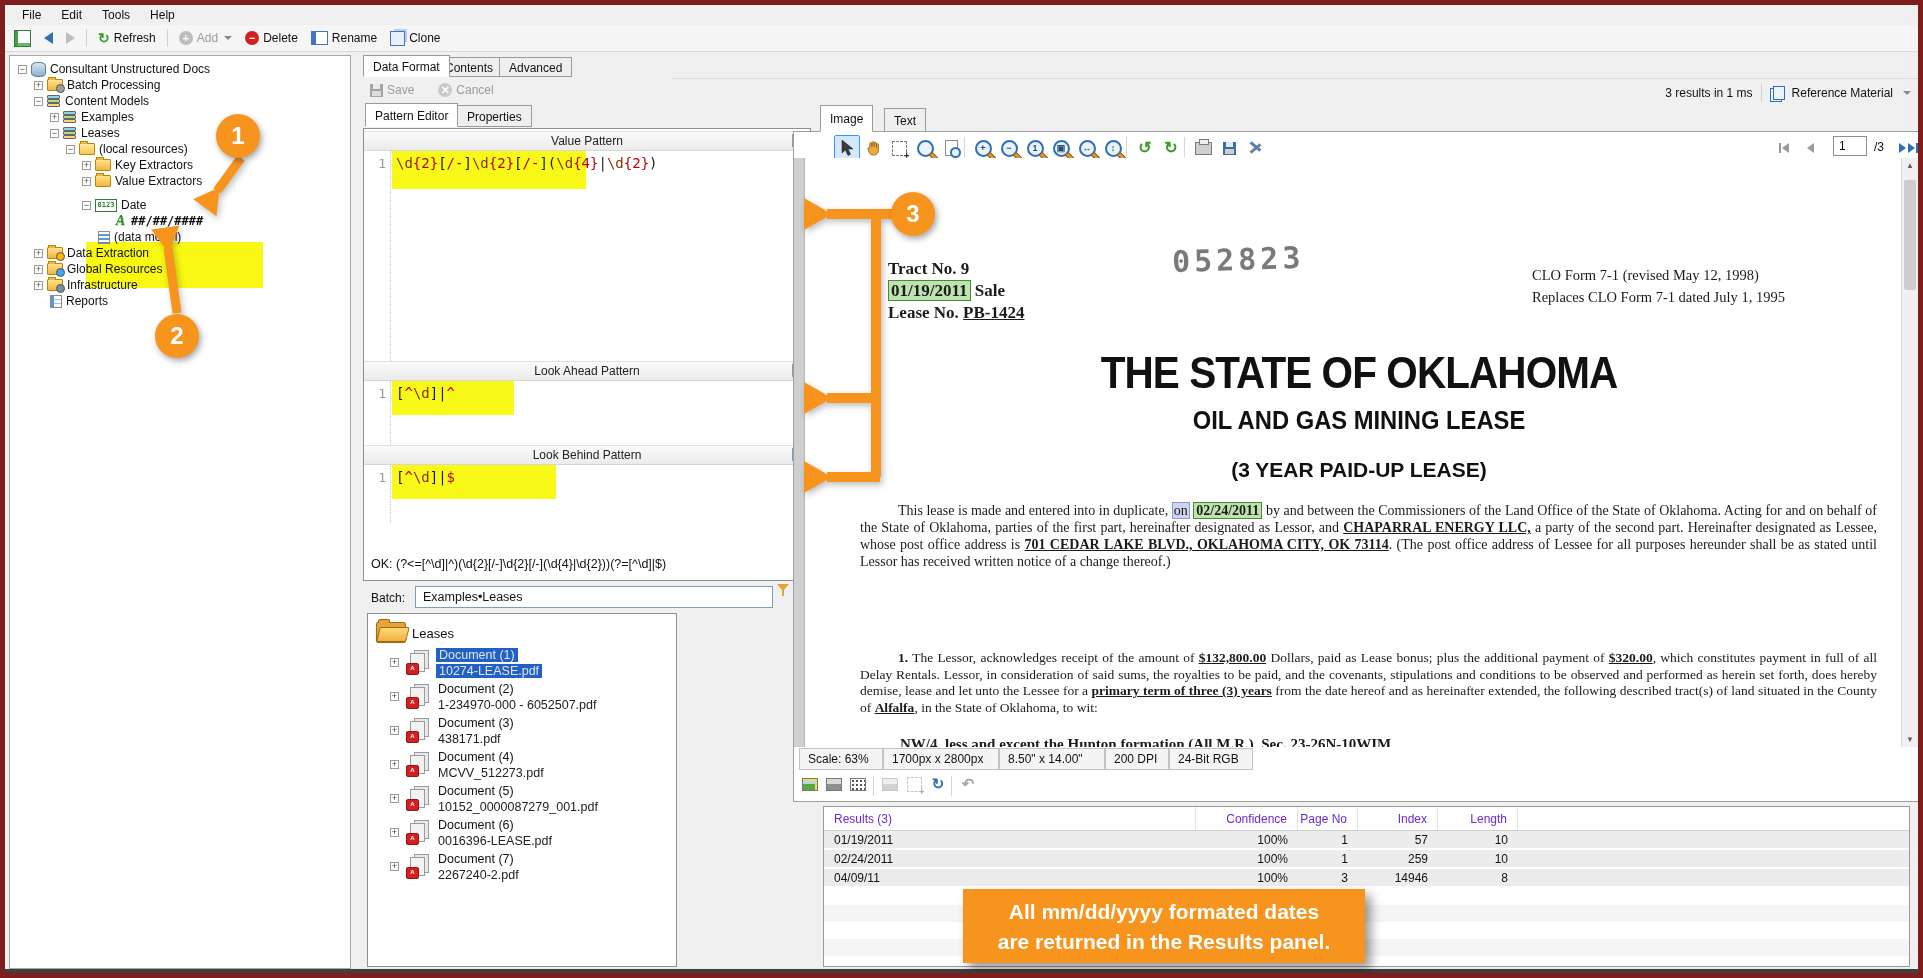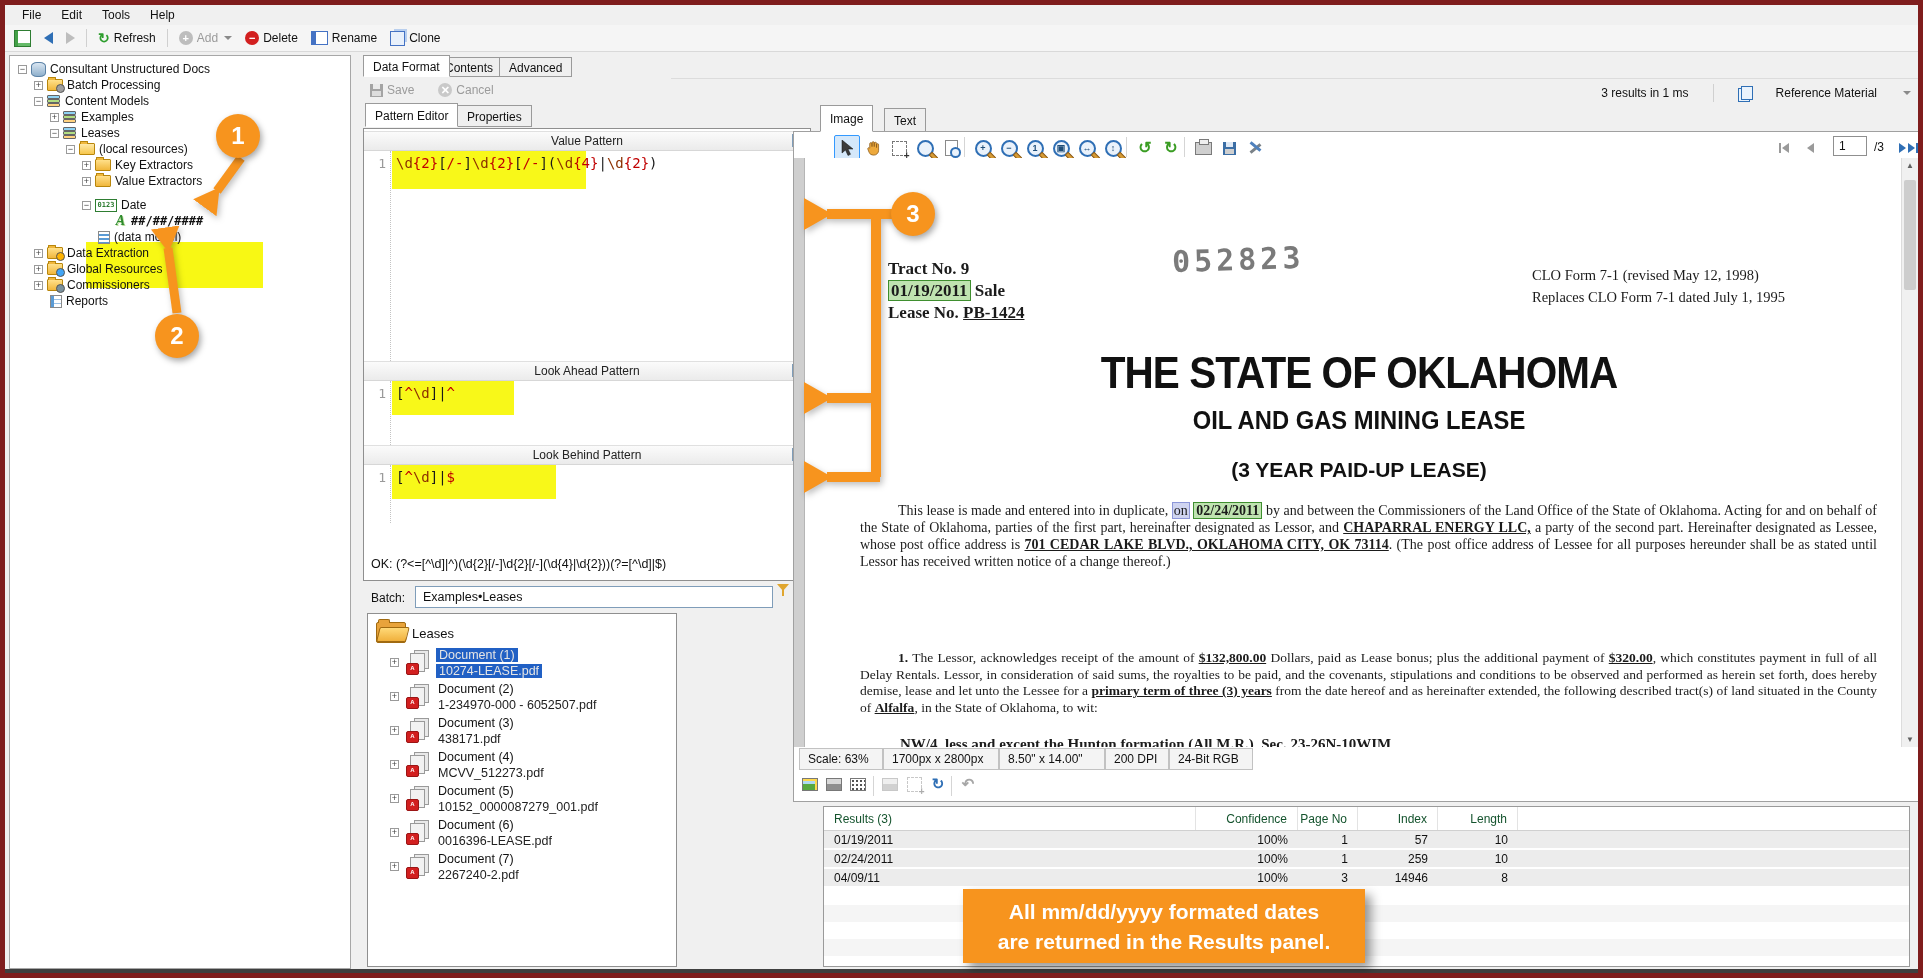--- a/index.html
+++ b/index.html
@@ -75,21 +75,21 @@
   .dstack{position:absolute;width:26px;height:25px;}
   .dstack .pg{position:absolute;background:#e9e9e9;border:1px solid #9a9a9a;width:15px;height:19px;box-sizing:border-box;}
   .dstack .pg.b{left:8px;top:0;}
   .dstack .pg.f{left:4px;top:3px;background:#f2f2f2;}
   .dstack .pdfm{position:absolute;left:0;bottom:0;width:11px;height:10px;background:#d21f1f;border:1px solid #9b1515;border-radius:2px;color:#fff;font:bold 6px "Liberation Sans",sans-serif;text-align:center;line-height:9px;}
   .dstack .pdfm::before{content:"A";}
   .dtitle{position:absolute;font-size:12.5px;white-space:nowrap;}
   .dfile{position:absolute;font-size:12.5px;white-space:nowrap;color:#222;}
   .sel{background:#2160c4;color:#e5e5e5;padding:0 3px;}
   
-  #resrow{position:absolute;left:666px;top:73px;width:1250px;height:28px;border-top:1px solid #dcdcdc;display:flex;align-items:center;justify-content:flex-end;gap:24px;padding-right:10px;box-sizing:border-box;}
+  #resrow{position:absolute;left:666px;top:73px;width:1250px;height:28px;border-top:1px solid #dcdcdc;display:flex;align-items:center;justify-content:flex-end;gap:8px;padding-right:10px;box-sizing:border-box;}
   .refpages{width:14px;height:14px;position:relative;}
   .refpages i{position:absolute;width:10px;height:12px;background:#eaf3fc;border:1px solid #2f6fb5;display:block;}
   .refpages i:nth-child(1){left:0;top:2px;}
   .refpages i:nth-child(2){left:3px;top:0;}
   #viewerbox{position:absolute;left:788px;top:126px;width:1128px;height:671px;background:#fff;border:1px solid #a0a0a0;box-sizing:border-box;}
   .vbtn{position:absolute;top:3px;width:24px;height:24px;display:flex;align-items:center;justify-content:center;border:1px solid transparent;border-radius:2px;}
   .vbtn.selected{border:1px solid #3399ff;background:#d5e8fa;}
   .vsep{position:absolute;top:5px;width:1px;height:20px;background:#d5d5d5;}
   .mag{display:inline-block;width:13px;height:13px;border:2px solid #2f6fb5;border-radius:50%;position:relative;background:#eaf2fb;}
   .mag::before{content:attr(data-g);position:absolute;left:50%;top:50%;transform:translate(-50%,-54%);font:bold 9px "Liberation Sans",sans-serif;color:#1f4e79;}
@@ -124,21 +124,21 @@
   .simg.gray{background:linear-gradient(#d9d9d9 0 45%,#8f8f8f 45%);}
   .simg.bw{background:radial-gradient(#555 1px,transparent 1px);background-size:4px 4px;background-color:#fff;}
   .sibtn{position:absolute;top:768px;width:22px;height:22px;display:flex;align-items:center;justify-content:center;}
   
   #grid{position:absolute;left:818px;top:801px;width:1087px;height:161px;background:#fff;border:1px solid #9a9a9a;box-sizing:border-box;overflow:hidden;}
   .grow{display:flex;height:17px;align-items:center;font-size:12px;}
   .grow .c1{width:372px;padding-left:10px;box-sizing:border-box;}
   .grow .cn{box-sizing:border-box;text-align:right;padding-right:10px;}
   .grow .conf{width:102px;} .grow .pg{width:60px;} .grow .idx{width:80px;} .grow .len{width:80px;}
   .grow .fill{flex:1;}
-  #ghdr{height:23px;border-bottom:1px solid #d0d0d0;align-items:center;display:flex;color:#14532d;justify-content:center;}
+  #ghdr{height:23px;border-bottom:1px solid #d0d0d0;align-items:center;display:flex;color:#6d28d9;justify-content:center;}
   #ghdr .cn,#ghdr .c1{border-right:1px solid #e3e3e3;height:100%;display:flex;align-items:center;}
   #ghdr .cn{justify-content:flex-end;}
   .drow{background:#ececec;border-bottom:2px solid #fff;}
   .erow-a{background:#f5f5f5;} .erow-b{background:#fff;}
   
   .callout{position:absolute;width:44px;height:44px;border-radius:50%;background:#F7941E;color:#fff;font-weight:bold;font-size:24px;display:flex;align-items:center;justify-content:center;box-shadow:2px 3px 6px rgba(0,0,0,.35);z-index:60;font-family:"Liberation Sans",sans-serif;}
   #overlay{position:absolute;left:0;top:0;z-index:55;pointer-events:none;filter:drop-shadow(2px 3px 3px rgba(0,0,0,.25));}
   #banner{position:absolute;left:958px;top:884px;width:402px;height:74px;background:#F7941E;color:#fff;font-weight:bold;font-size:21px;line-height:30px;text-align:center;padding-top:8px;box-sizing:border-box;box-shadow:6px 6px 10px rgba(0,0,0,.4);z-index:40;}
   #bottomband{position:absolute;left:0;top:964px;width:100%;height:14px;background:#3f3f3f;}
 </style>
@@ -263,21 +263,21 @@
         <span class="tlabel">Data Extraction</span>
       </div>
     <div class="trow" style="left:24px;top:205px;">
         <span class="texp">+</span>
         <span class="fld badge b-globe"></span>
         <span class="tlabel">Global Resources</span>
       </div>
     <div class="trow" style="left:24px;top:221px;">
         <span class="texp">+</span>
         <span class="fld badge b-tools"></span>
-        <span class="tlabel">Commissioners</span>
+        <span class="tlabel">Infrastructure</span>
       </div>
     <div class="trow" style="left:40px;top:237px;">
         <span class="icon-rep"></span>
         <span class="tlabel">Reports</span>
       </div>
   </div>
 
   <div class="tab active abs" style="left:358px;top:50px;"><span>Data Format</span></div>
   <div class="tab abs" style="left:430px;top:52px;height:20px;line-height:20px;"><span>Contents</span></div>
   <div class="tab abs" style="left:494px;top:52px;height:20px;line-height:20px;"><span>Advanced</span></div>

